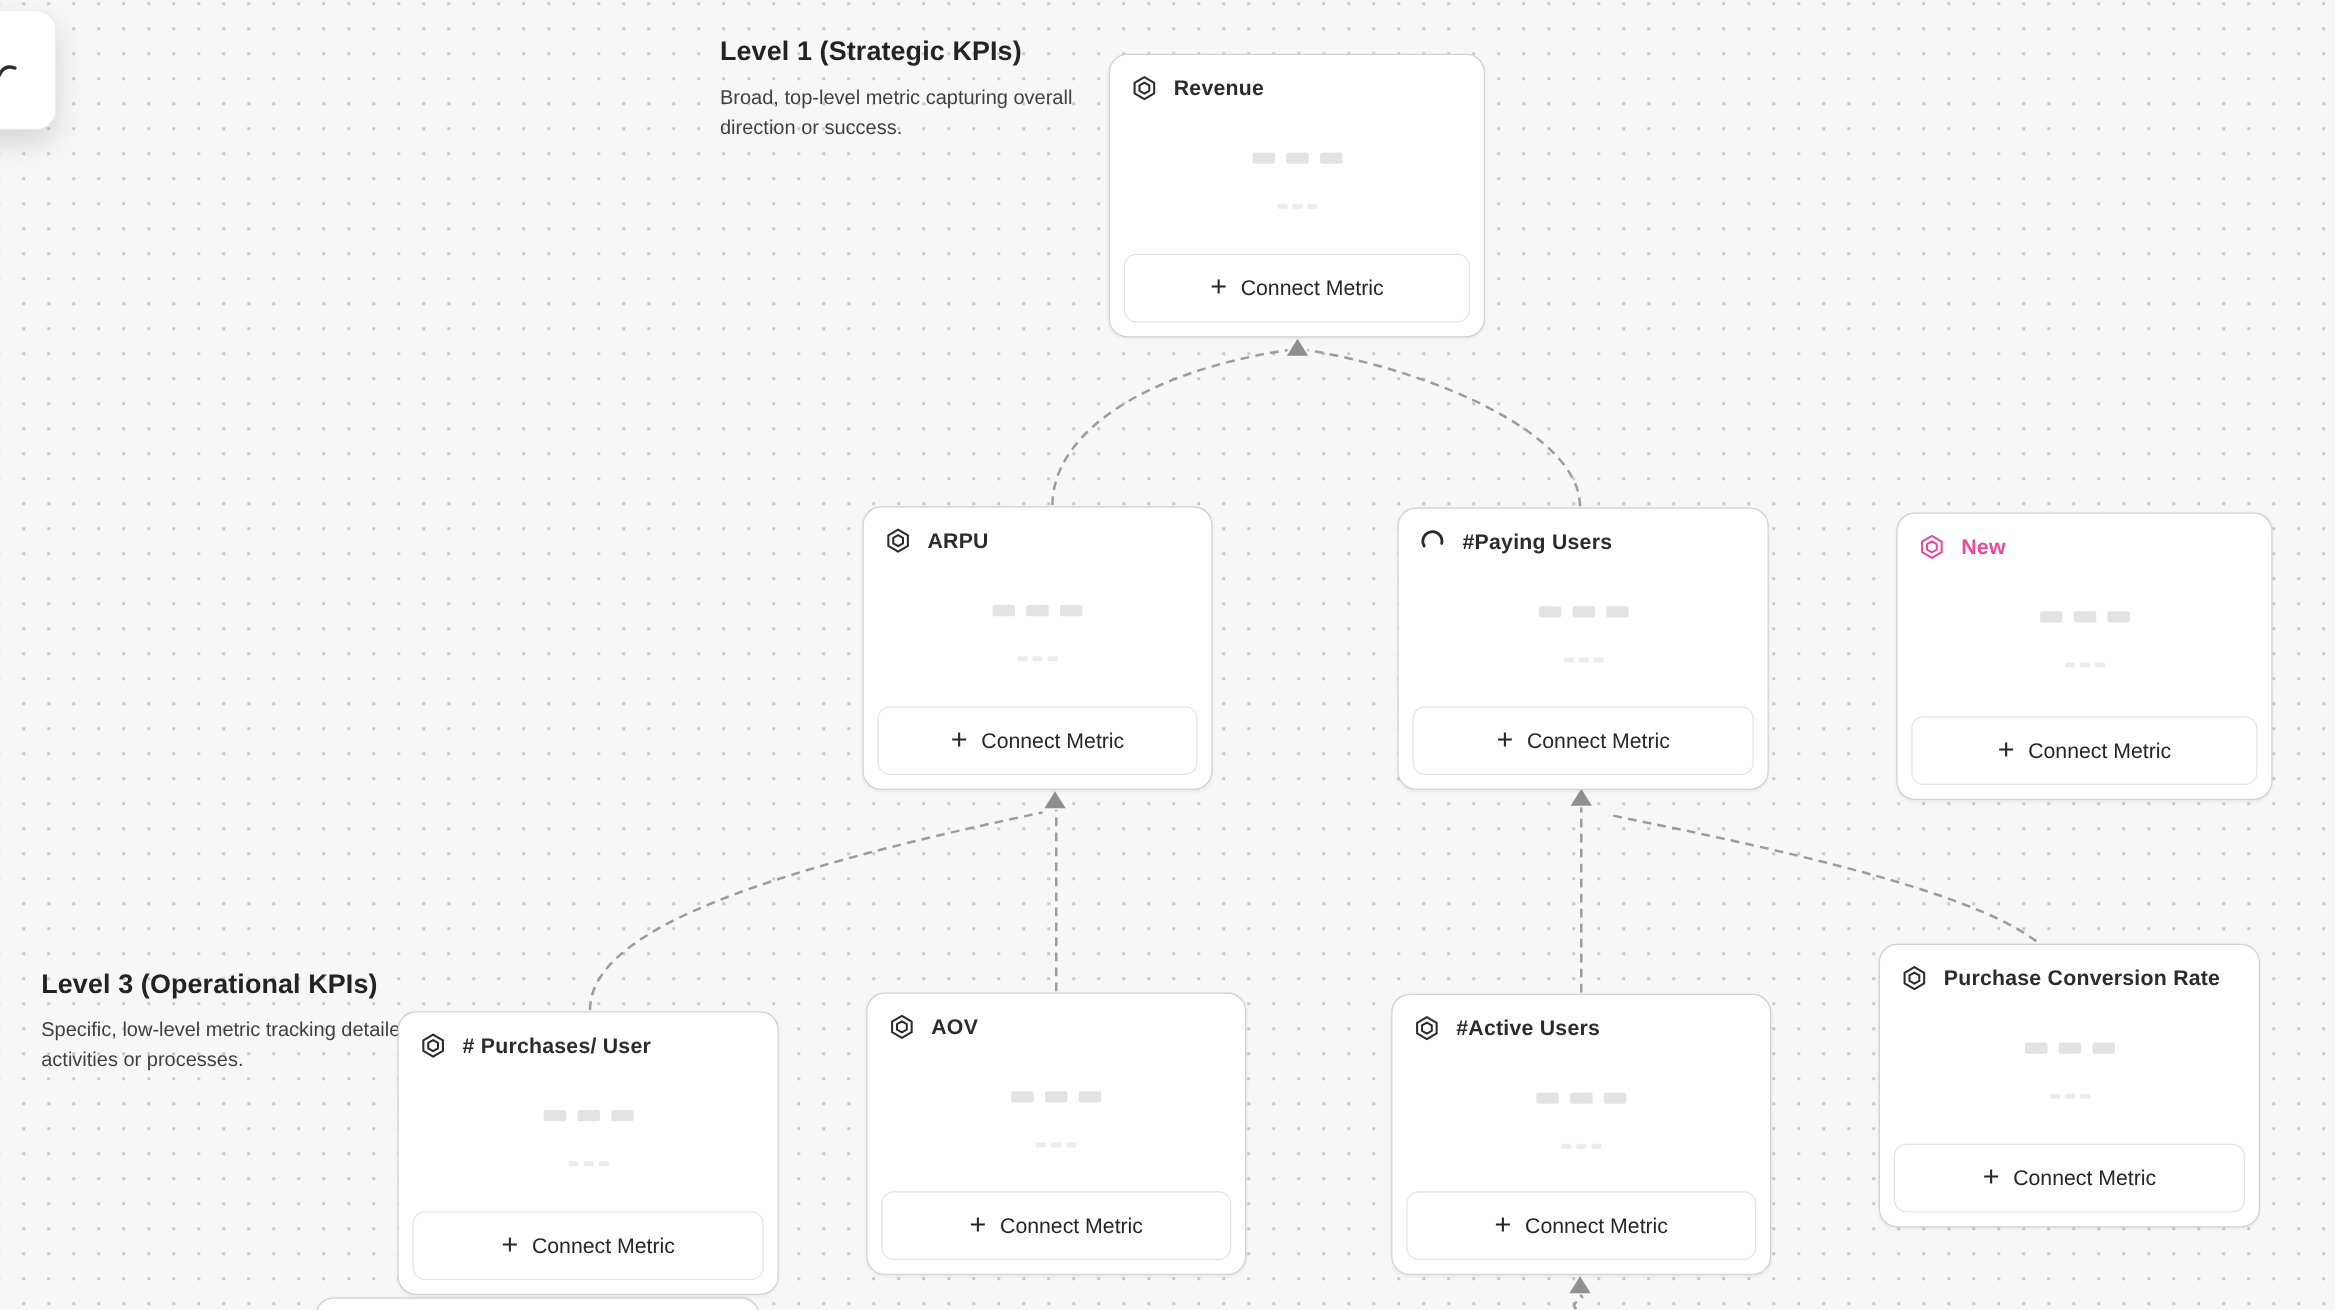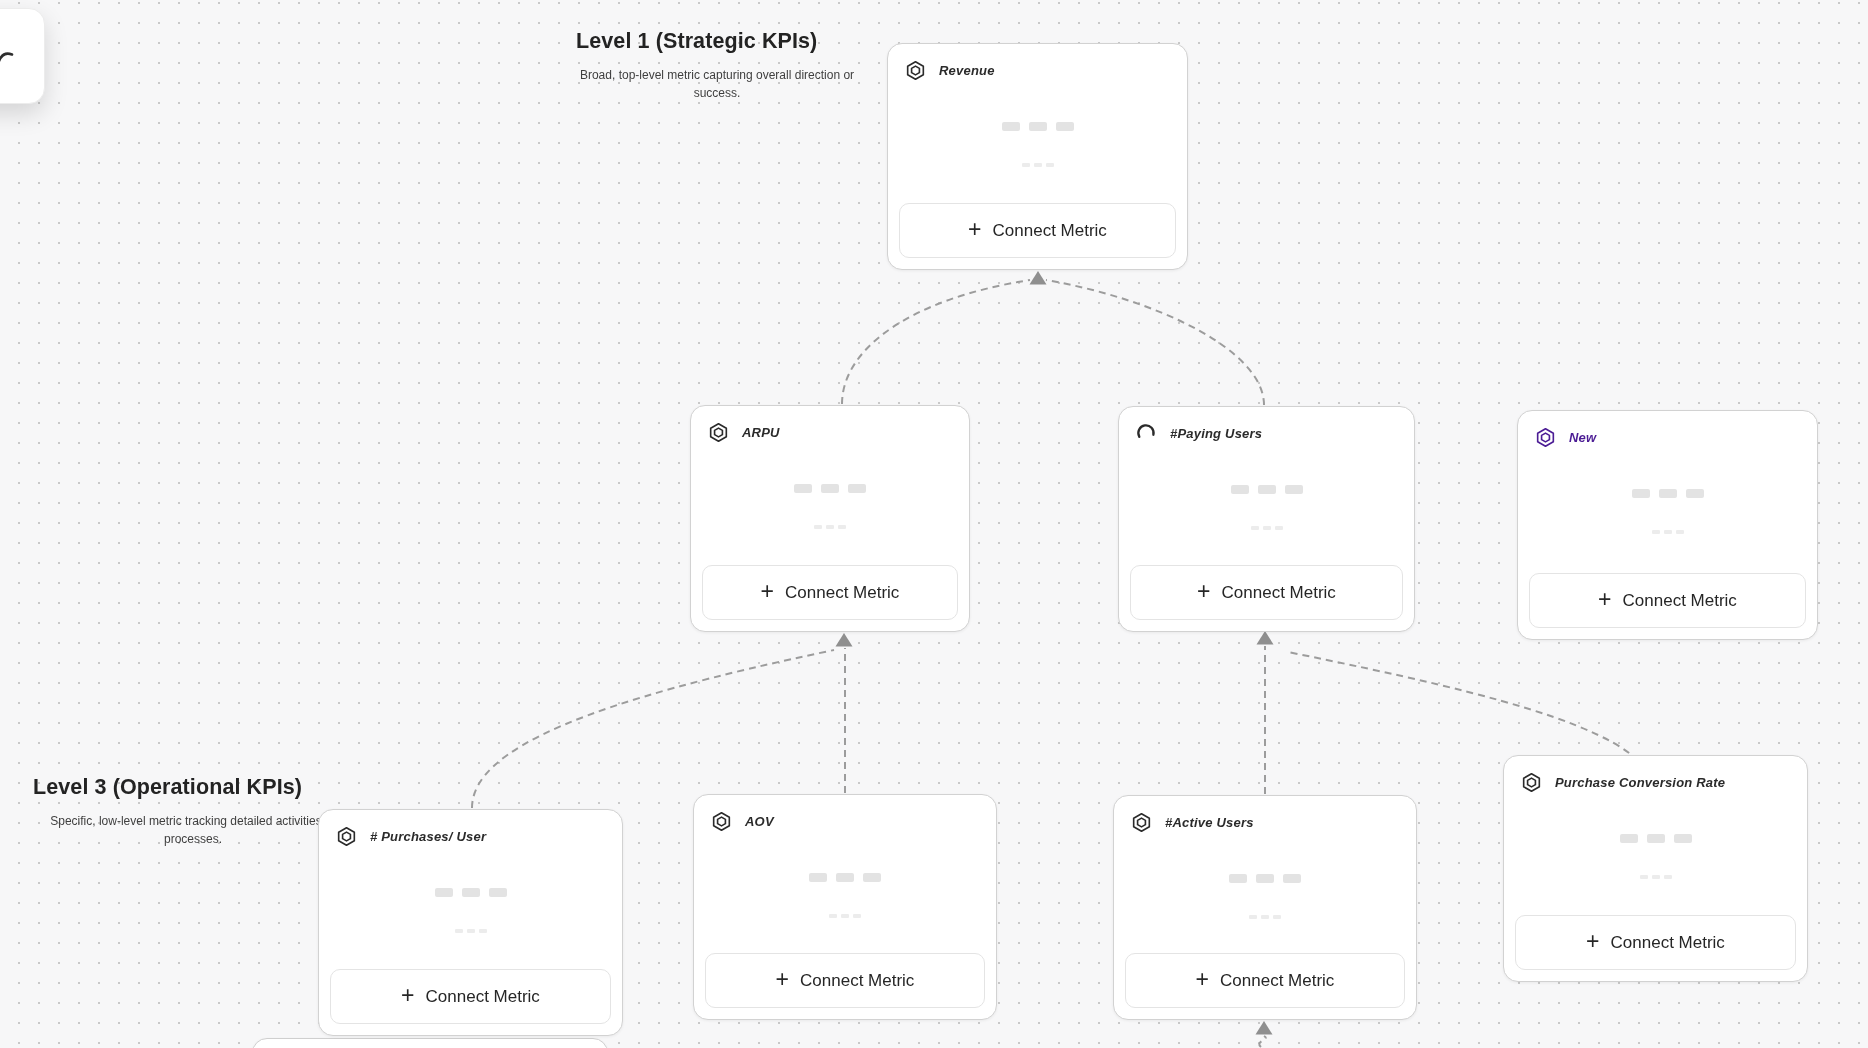--- a/index.html
+++ b/index.html
@@ -14,34 +14,34 @@
     background-color:#f7f7f8;
     background-image:radial-gradient(circle, #c9c9c9 1.35px, rgba(0,0,0,0) 1.5px);
     background-size:20px 20px;
     background-position:9px 13px;
   }
   #edges { position:absolute; left:0; top:0; z-index:1; }
 
   
   .lvl { position:absolute; z-index:2; }
   .lvl h2 { margin:0 0 13px 0; font-size:21.5px; font-weight:700; color:#232323; letter-spacing:.1px; }
-  .lvl p  { margin:0; font-size:12px; line-height:1.47; color:#3f3f3f;text-align:center; }
+  .lvl p  { margin:0; font-size:16px; line-height:1.47; color:#3f3f3f; }
   .lvl1 { left:576px; top:29px;  width:282px; }
   .lvl2 { left:381px; top:375px; width:264px; }
   .lvl3 { left:33px;  top:775px; width:320px; }
 
   
   .card {
     position:absolute; z-index:3; background:#fff;
     border:1px solid #d2d2d2; border-radius:15px;
     box-shadow:0 1px 3px rgba(0,0,0,.06);
   }
   .card-head { position:absolute; left:17px; top:16px; display:flex; align-items:center; gap:13px; color:#2b2b2b; }
-  .card.ghost .card-head { color:#4c1d95; }
-  .card-title { font-size:13px; font-weight:700; letter-spacing:.2px; white-space:nowrap;font-style:italic; }
+  .card.ghost .card-head { color:#ec4899; }
+  .card-title { font-size:17px; font-weight:700; letter-spacing:.2px; white-space:nowrap; }
   .cicon { display:block; flex:0 0 auto; }
   .skel-row1 { position:absolute; top:78px; left:0; right:0; display:flex; justify-content:center; gap:9px; }
   .skel-row1 i { width:18px; height:9px; border-radius:2px; background:#e3e3e3; }
   .skel-row2 { position:absolute; top:119px; left:0; right:0; display:flex; justify-content:center; gap:4px; }
   .skel-row2 i { width:8px; height:3.5px; border-radius:1px; background:#ececec; }
   .connect-btn {
     position:absolute; left:11px; right:11px; bottom:11px; height:55px;
     background:#fff; border:1px solid #e4e4e4; border-radius:10px;
     display:flex; align-items:center; justify-content:center; gap:11px;
     font-size:17px; font-weight:500; color:#262626; cursor:pointer;

